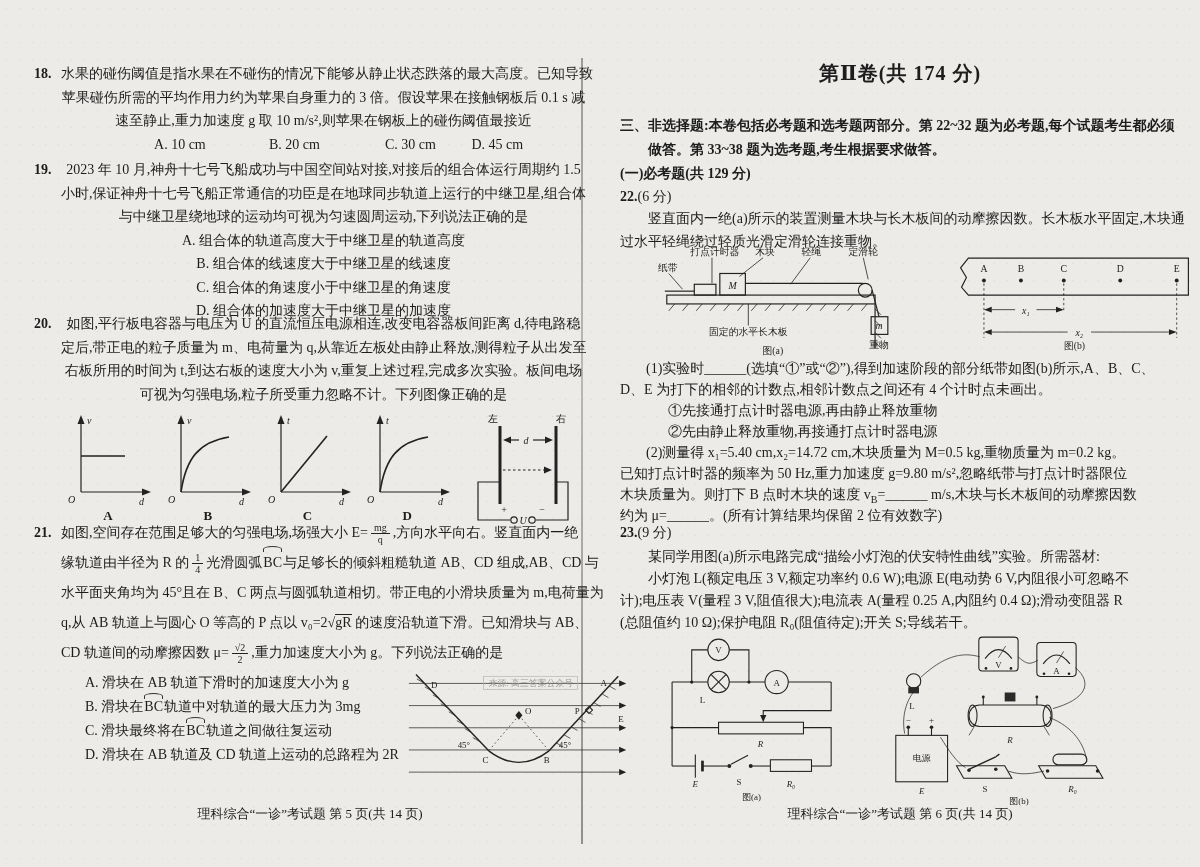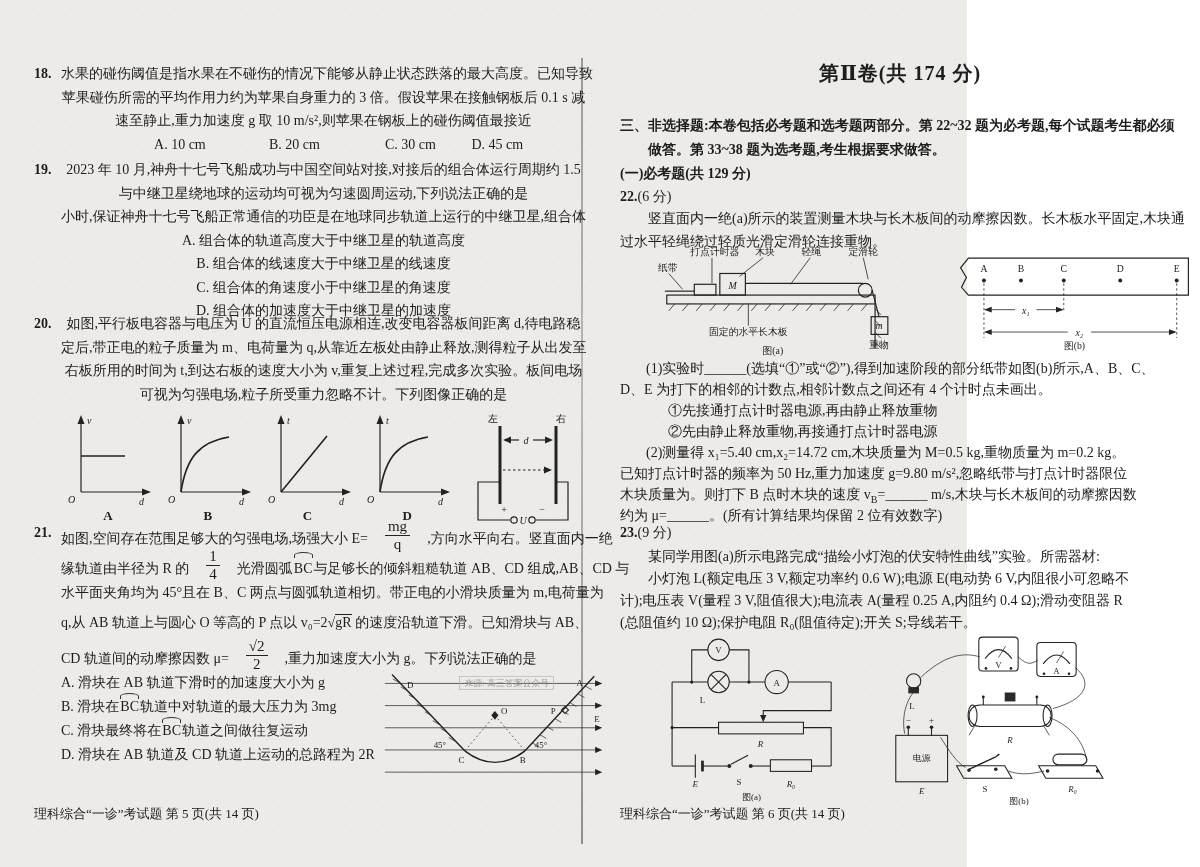--- a/index.html
+++ b/index.html
@@ -1,55 +1,55 @@
 <!DOCTYPE html>
 <html><head>
 <meta charset="utf-8">
 <style>
   html,body{margin:0;padding:0;}
   body{width:1200px;height:867px;overflow:hidden;
        font-family:"Liberation Serif","DejaVu Serif",serif;color:#1d1d1d;}
-  .page{position:relative;width:967px;height:867px;
+  .page{position:relative;width:1200px;height:867px;
         background:radial-gradient(circle,#d9d8d4 0.5px,transparent 0.6px) 0 0/13px 17px,#ecebe8;}
   .fold{position:absolute;left:581px;top:58px;width:1.5px;height:786px;
         background:linear-gradient(#9a9a96,#b9b8b4 40%,#8f8f8b);}
   .col{position:absolute;top:58px;}
   .col-left{left:34px;width:552px;}
   .col-right{left:620px;width:560px;}
   .q{position:absolute;left:0;right:0;}
   .qrow{display:flex;}
   .qnum{width:27px;font-weight:bold;flex:none;font-size:14px;line-height:23.5px;}
   .qtext{flex:1;min-width:0;}
   .line{white-space:nowrap;height:23.5px;line-height:23.5px;font-size:14px;text-align:center;}
   .rline{white-space:nowrap;height:21px;line-height:21px;font-size:14px;position:absolute;left:0;right:0;}
   .b{font-weight:bold;}
   .ind26{padding-left:26px;}
   .ind48{padding-left:48px;}
   .ind28{padding-left:28px;}
   .o1{display:inline-block;width:112px;} .o2{display:inline-block;width:110px;}
   .o3{display:inline-block;width:115px;}
   .q21line{white-space:nowrap;height:30px;line-height:30px;font-size:14px;}
   .q21opt{white-space:nowrap;height:24px;line-height:24px;font-size:14px;}
-  .frac{display:inline-block;text-align:center;vertical-align:-6px;margin:0 17px;
-        font-size:15px;line-height:1.1;}
+  .frac{display:inline-block;text-align:center;vertical-align:-6px;margin:0 3px;
+        font-size:10px;line-height:1.1;}
   .frac .fn{display:block;border-bottom:1px solid #222;padding:0 3px;}
   .frac .fd{display:block;}
   .arc{position:relative;display:inline-block;padding:0 1px;}
   .arc::before{content:"";position:absolute;left:1px;right:1px;top:-2px;height:5px;
         border:1px solid #333;border-bottom:none;border-radius:100% 100% 0 0;}
   .ovl{border-top:1px solid #222;}
   sub{font-size:10px;}
   .title{position:absolute;top:2px;left:0;right:0;text-align:center;
          font-size:20px;font-weight:bold;letter-spacing:1px;}
-  .footer{position:absolute;top:747px;left:0;right:0;font-size:13px;}
+  .footer{position:absolute;top:747px;left:0;right:0;text-align:center;font-size:13px;}
   .graphrow{display:flex;margin-top:4px;align-items:flex-start;}
   .gcell{width:100px;text-align:left;}
   .gletter{font-size:13px;font-weight:bold;text-align:center;width:94px;margin-top:-2px;}
   .q21bottom{display:flex;margin-top:3px;}
-  .q21opts{width:322px;flex:none;}
+  .q21opts{width:322px;flex:none;margin-left:24px;}
   .figrow{display:flex;align-items:flex-start;}
   svg{overflow:visible;display:block;}
   svg line,svg path,svg polyline,svg rect,svg circle,svg ellipse,svg polygon
      {stroke:#222;fill:none;stroke-width:1.2px;}
   svg text{stroke:none;fill:#1d1d1d;font-size:10px;font-family:"Liberation Serif","DejaVu Serif",serif;}
   svg .f{fill:#222;stroke:none;}
   svg .thick{stroke-width:3px;} svg .med{stroke-width:1.6px;} svg .thin{stroke-width:0.8px;}
   svg .dash{stroke-dasharray:2.5,2.5;} svg .dot3{stroke-dasharray:2,3;}
   svg .it{font-style:italic;}
   svg .gray{fill:#9a9a96;} svg .grayline{stroke:#b5b5b2;stroke-width:0.8px;}
@@ -78,22 +78,22 @@
           </div>
         </div>
       </div>
     </div>
 
     <div class="q" style="top:100px">
       <div class="qrow">
         <span class="qnum">19.</span>
         <div class="qtext">
           <div class="line">2023 年 10 月,神舟十七号飞船成功与中国空间站对接,对接后的组合体运行周期约 1.5</div>
+          <div class="line">小时,保证神舟十七号飞船正常通信的功臣是在地球同步轨道上运行的中继卫星,组合体</div>
           <div class="line">与中继卫星绕地球的运动均可视为匀速圆周运动,下列说法正确的是</div>
-          <div class="line">小时,保证神舟十七号飞船正常通信的功臣是在地球同步轨道上运行的中继卫星,组合体</div>
           <div class="line">A. 组合体的轨道高度大于中继卫星的轨道高度</div>
           <div class="line">B. 组合体的线速度大于中继卫星的线速度</div>
           <div class="line">C. 组合体的角速度小于中继卫星的角速度</div>
           <div class="line">D. 组合体的加速度大于中继卫星的加速度</div>
         </div>
       </div>
     </div>
 
     <div class="q" style="top:254px">
       <div class="qrow">

